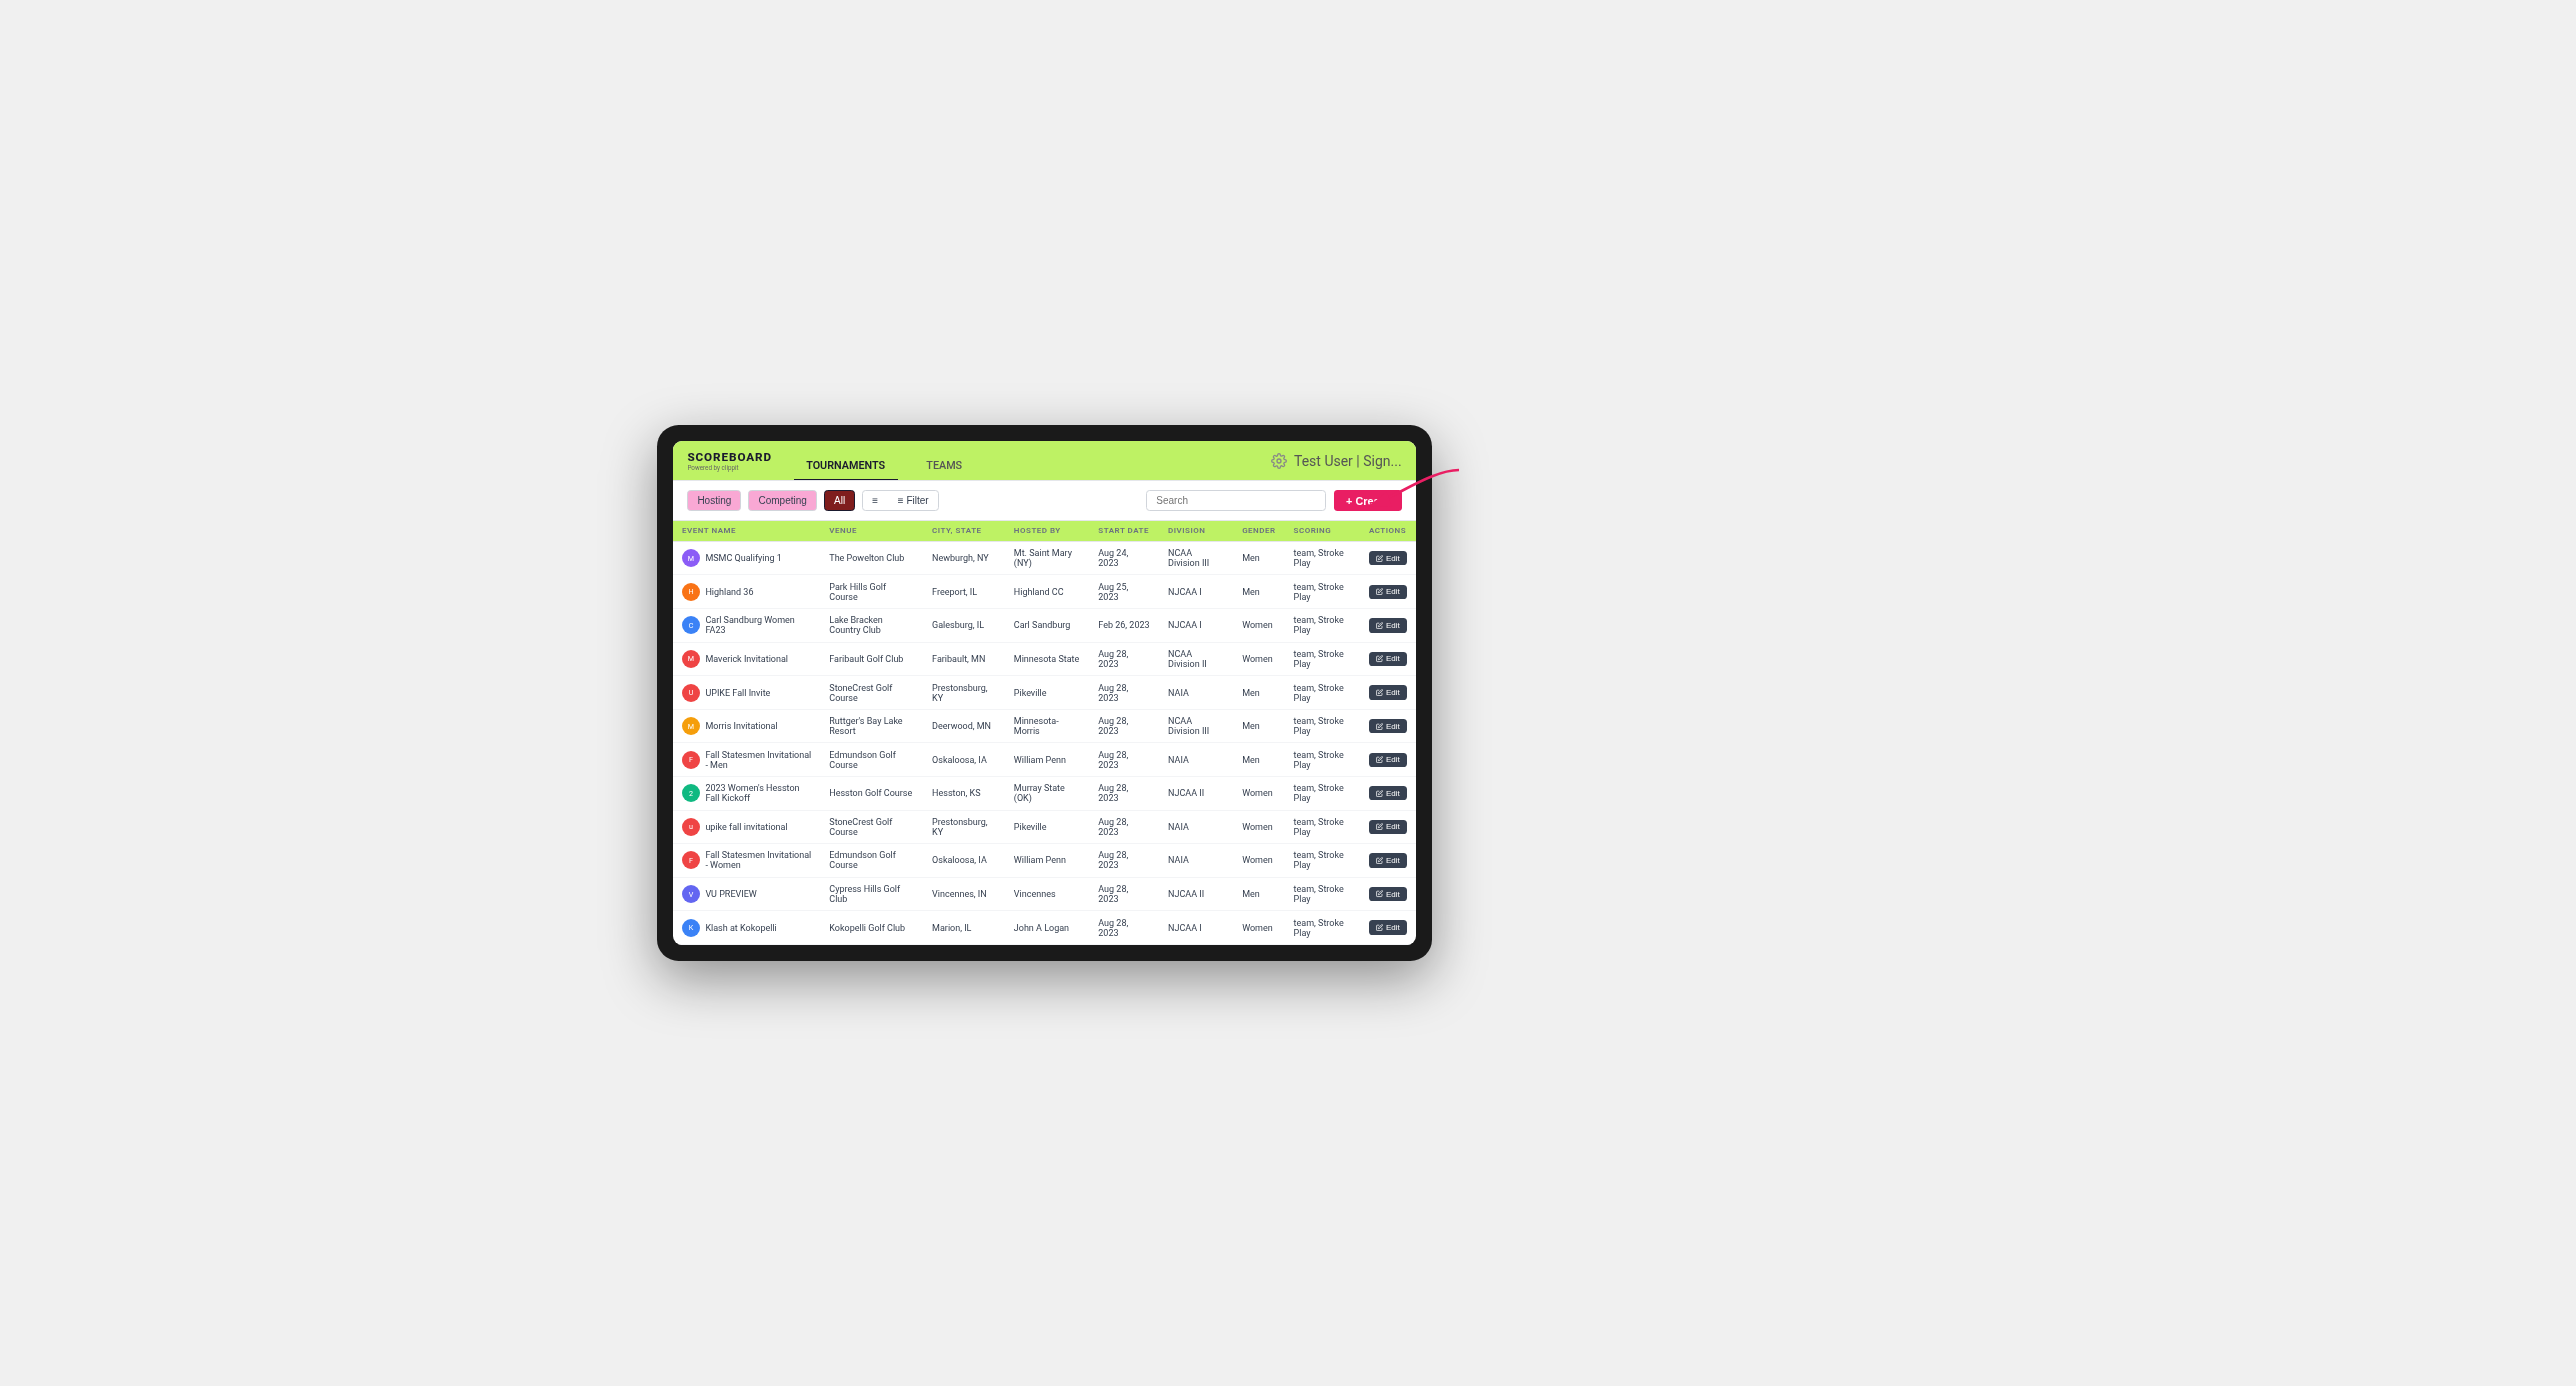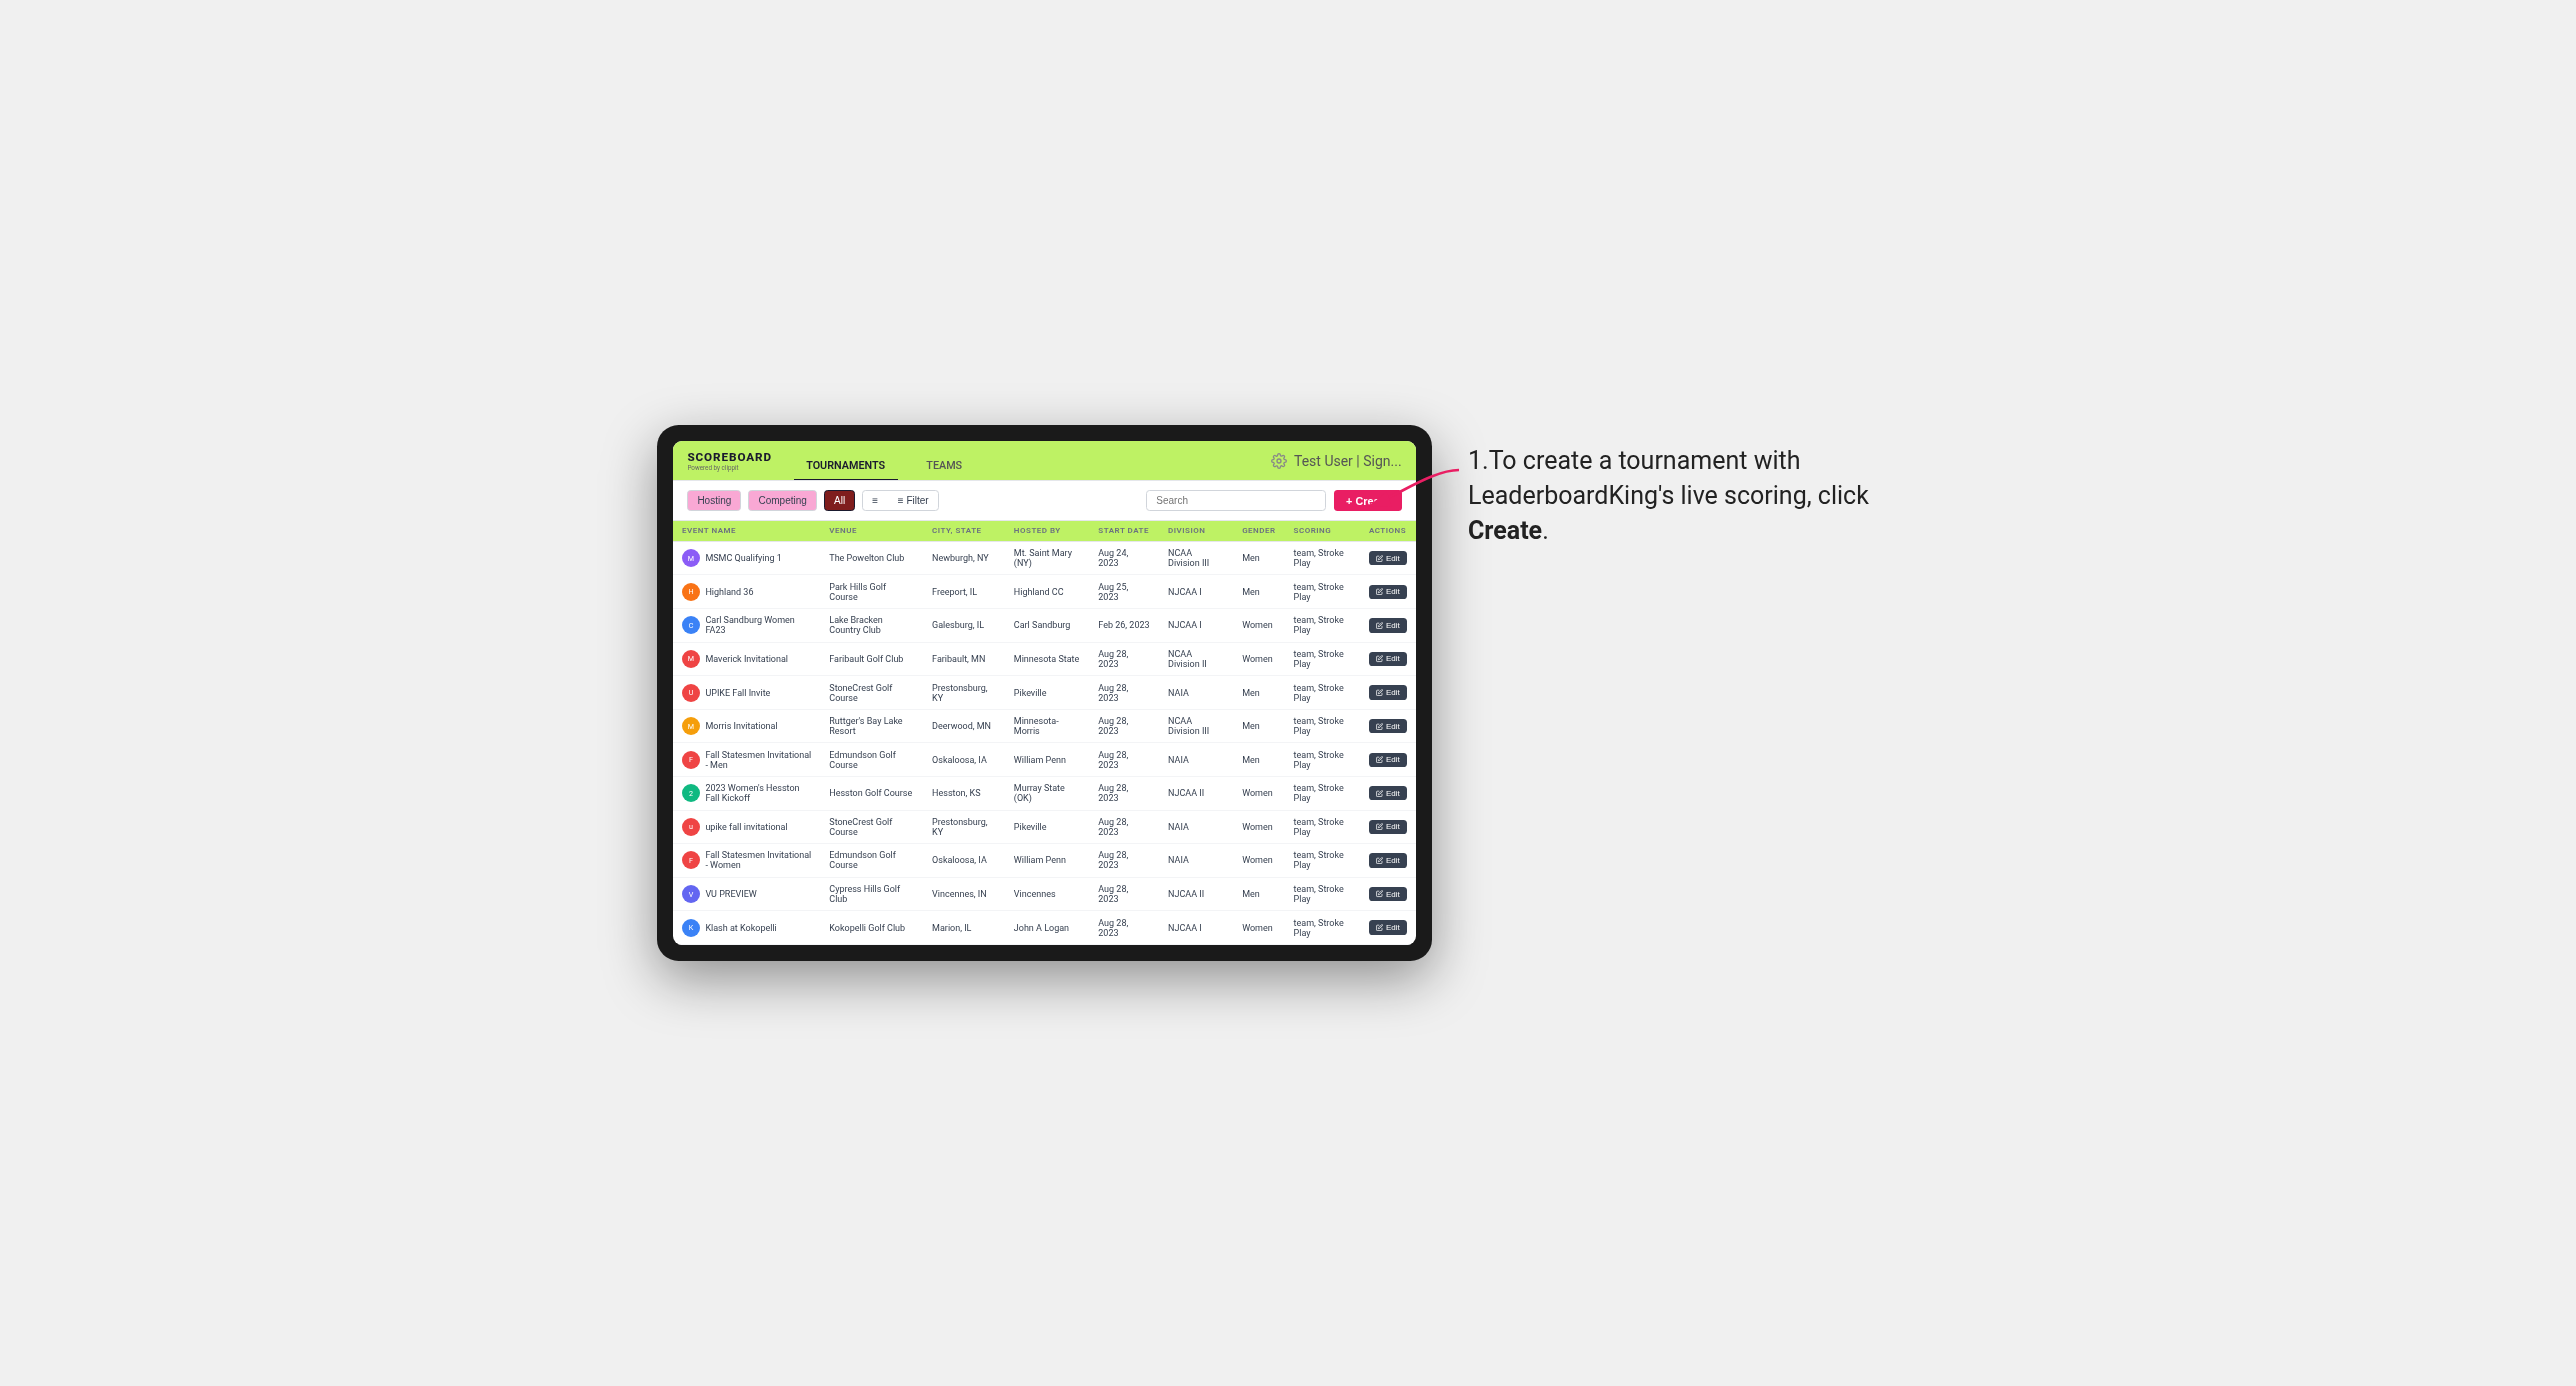--- a/index.html
+++ b/index.html
@@ -629,18 +629,15 @@
   <div class="annotation-box">
 
     <svg class="arrow-svg" viewBox="0 0 120 80" xmlns="http://www.w3.org/2000/svg" style="position:absolute; left:-54px; top:9px;">
       <defs>
         <marker id="arrowhead" markerWidth="8" markerHeight="6" refX="8" refY="3" orient="auto">
           <polygon points="0 0, 8 3, 0 6" fill="#e91e63"></polygon>
         </marker>
       </defs>
       <path d="M 110 20 C 80 20, 40 50, 10 60" stroke="#e91e63" stroke-width="3" fill="none" marker-end="url(#arrowhead)"></path>
     </svg>
-    <div class="annotation-text">
-      <span>1.To create a tournament with LeaderboardKing's live scoring, click </span><strong>Create</strong><span>.</span>
-    </div>
   </div>
 </div>
 
 
 </body></html>

